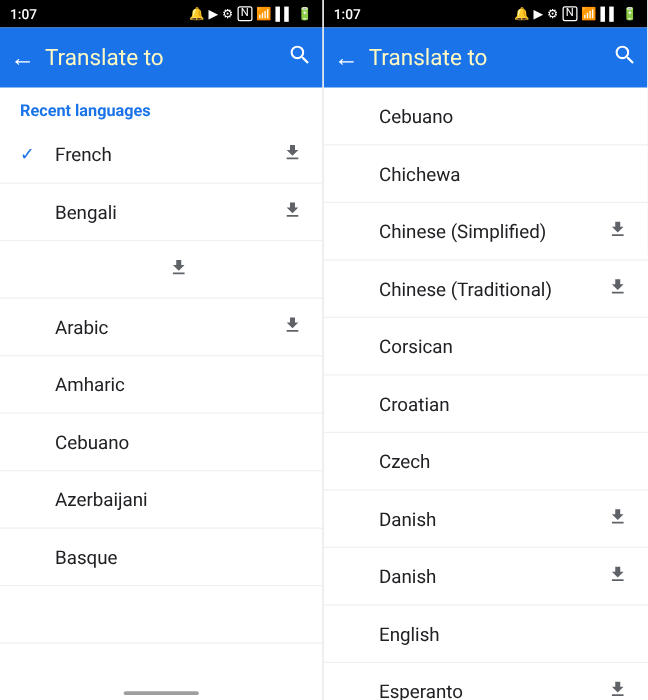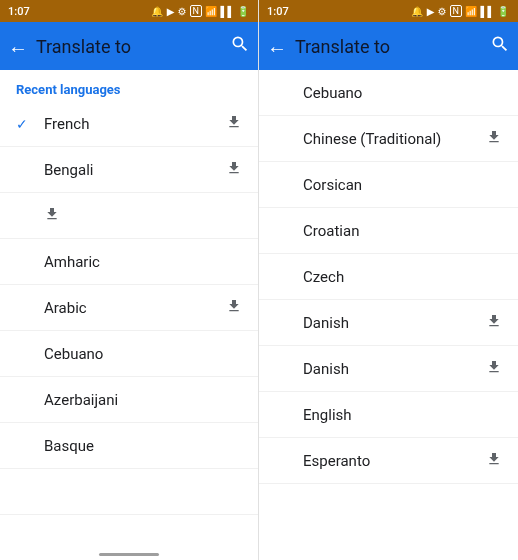--- a/index.html
+++ b/index.html
@@ -14,21 +14,21 @@
     .panel {
       width: 259px;
       height: 560px;
       background: #fff;
       display: flex;
       flex-direction: column;
       overflow: hidden;
       border-right: 1px solid #e0e0e0;
     }
     .status-bar {
-      background: #a16207;
+      background: #000000;
       color: #fff;
       font-size: 11px;
       padding: 4px 8px;
       display: flex;
       justify-content: space-between;
       height: 22px;
     }
     .status-left, .status-right {
       display: flex;
       align-items: center;
@@ -48,21 +48,21 @@
       font-size: 20px;
       cursor: pointer;
       color: #fff;
       display: flex;
       align-items: center;
     }
     .header-title {
       flex: 1;
       font-size: 18px;
       font-weight: 400;
-      color: #0f172a;
+      color: #fef9c3;
     }
     .header-search {
       font-size: 20px;
       color: #fff;
       cursor: pointer;
     }
     .list-container {
       overflow-y: auto;
       flex: 1;
     }
@@ -72,20 +72,21 @@
       font-weight: 700;
       padding: 12px 16px 4px 16px;
     }
     .list-item {
       display: flex;
       align-items: center;
       padding: 0 16px;
       height: 46px;
       border-bottom: 1px solid #f0f0f0;
       cursor: pointer;
+      justify-content: center;
     }
     .check-icon {
       width: 24px;
       font-size: 14px;
       color: #1a73e8;
       margin-right: 4px;
     }
     .item-text {
       flex: 1;
       font-size: 15px;
@@ -158,30 +159,30 @@
     <div class="list-item">
       <span class="check-icon"></span>
       <span class="download-icon">
         <svg width="16" height="16" viewBox="0 0 24 24" fill="#5f6368">
             <path d="M19 9h-4V3H9v6H5l7 7 7-7zM5 18v2h14v-2H5z"></path>
           </svg>
       </span>
     </div>
     <div class="list-item">
       <span class="check-icon"></span>
+      <span class="item-text">Arabic</span>
+      <span class="download-icon">
+        <svg width="16" height="16" viewBox="0 0 24 24" fill="#5f6368">
+            <path d="M19 9h-4V3H9v6H5l7 7 7-7zM5 18v2h14v-2H5z"></path>
+          </svg>
+      </span>
+    </div>
+    <div class="list-item">
+      <span class="check-icon"></span>
       <span class="item-text">Amharic</span>
-    </div>
-    <div class="list-item">
-      <span class="check-icon"></span>
-      <span class="item-text">Arabic</span>
-      <span class="download-icon">
-        <svg width="16" height="16" viewBox="0 0 24 24" fill="#5f6368">
-            <path d="M19 9h-4V3H9v6H5l7 7 7-7zM5 18v2h14v-2H5z"></path>
-          </svg>
-      </span>
     </div>
     <div class="list-item">
       <span class="check-icon"></span>
       <span class="item-text">Cebuano</span>
     </div>
     <div class="list-item">
       <span class="check-icon"></span>
       <span class="item-text">Azerbaijani</span>
     </div>
     <div class="list-item">
@@ -226,20 +227,33 @@
     </span>
   </div>
 
   <div class="list-container">
     <div class="list-item">
       <span class="check-icon"></span>
       <span class="item-text">Cebuano</span>
     </div>
     <div class="list-item">
       <span class="check-icon"></span>
+      <span class="item-text">Chichewa</span>
+    </div>
+    <div class="list-item">
+      <span class="check-icon"></span>
+      <span class="item-text">Chinese (Simplified)</span>
+      <span class="download-icon">
+        <svg width="16" height="16" viewBox="0 0 24 24" fill="#5f6368">
+            <path d="M19 9h-4V3H9v6H5l7 7 7-7zM5 18v2h14v-2H5z"></path>
+          </svg>
+      </span>
+    </div>
+    <div class="list-item">
+      <span class="check-icon"></span>
       <span class="item-text">Chinese (Traditional)</span>
       <span class="download-icon">
         <svg width="16" height="16" viewBox="0 0 24 24" fill="#5f6368">
             <path d="M19 9h-4V3H9v6H5l7 7 7-7zM5 18v2h14v-2H5z"></path>
           </svg>
       </span>
     </div>
     <div class="list-item">
       <span class="check-icon"></span>
       <span class="item-text">Corsican</span>

